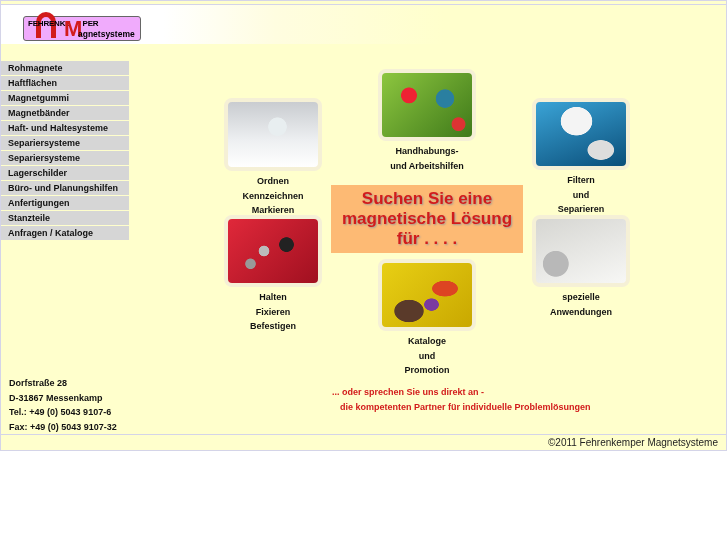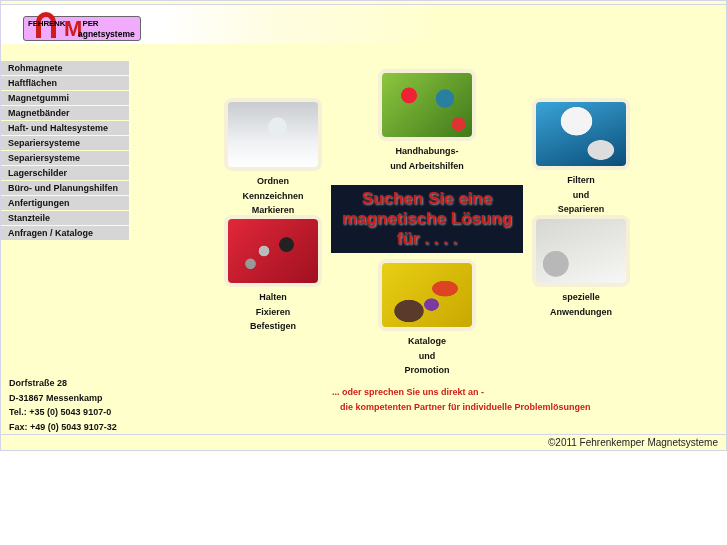--- a/index.html
+++ b/index.html
@@ -31,21 +31,21 @@
     font-size: 9px; font-weight: bold; padding-left: 7px; line-height: 15px; color: #111;
   }
   .side-gap { height: 7px; }
   .tile { position: absolute; text-align: center; }
   .tile .img {
     margin: 0 auto; border-radius: 8px; border: 4px solid #f5f0d6;
   }
   .tile .cap { font-size: 9px; font-weight: bold; line-height: 14.5px; margin-top: 3px; color: #111; }
   .headline {
     position: absolute; left: 330px; top: 184px; width: 192px; height: 68px;
-    background: #0f172a; text-align: center; color: #d21b1b; font-weight: bold;
+    background: #fdba74; text-align: center; color: #d21b1b; font-weight: bold;
     font-size: 17px; line-height: 20px; padding-top: 4px; text-shadow: 1px 1px 2px #999;
   }
   .address { position: absolute; left: 8px; top: 375px; font-size: 9px; font-weight: bold; line-height: 14.5px; }
   .promo { position: absolute; left: 331px; top: 384px; font-size: 9px; font-weight: bold; color: #d21b1b; line-height: 14.5px; }
   .promo div:nth-child(2) { padding-left: 8px; }
   .footer-line { position: absolute; left: 0; top: 433px; width: 725px; border-top: 1px solid #d4d4e8; }
   .copyright { position: absolute; right: 8px; top: 436px; font-size: 10px; color: #222; }
 </style>
 </head>
 <body>
@@ -134,21 +134,21 @@
     <div class="cap">
         <div>Kataloge</div>
         <div>und</div>
         <div>Promotion</div>
       </div>
   </div>
 
   <div class="address">
     <div>Dorfstraße 28</div>
     <div>D-31867 Messenkamp</div>
-    <div>Tel.: +35 (0) 5043 9107-0</div>
+    <div>Tel.: +49 (0) 5043 9107-6</div>
     <div>Fax: +49 (0) 5043 9107-32</div>
   </div>
 
   <div class="promo">
     <div>... oder sprechen Sie uns direkt an -</div>
     <div>die kompetenten Partner für individuelle Problemlösungen</div>
   </div>
 
   <div class="footer-line"></div>
   <div class="copyright">©2011 Fehrenkemper Magnetsysteme</div>

